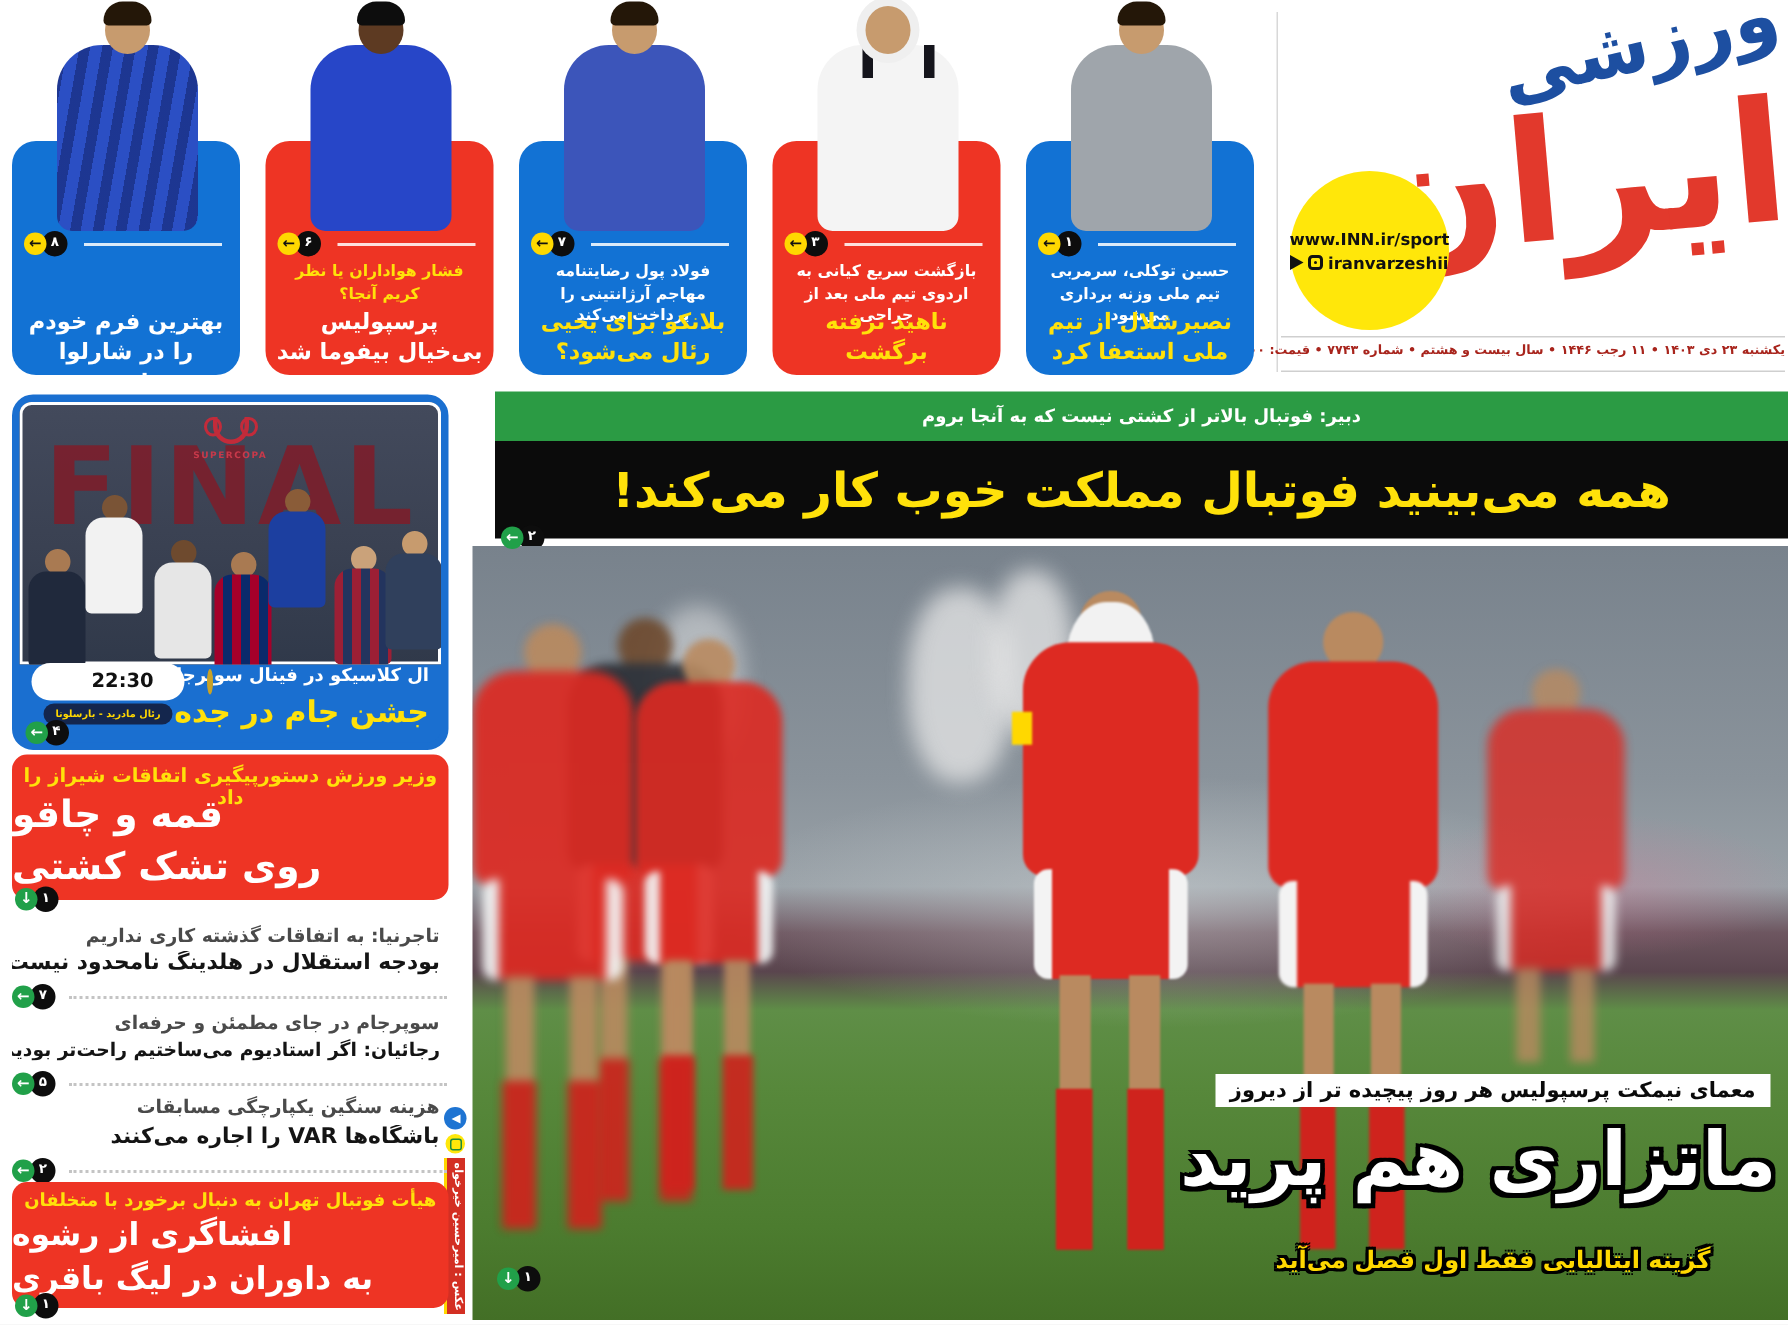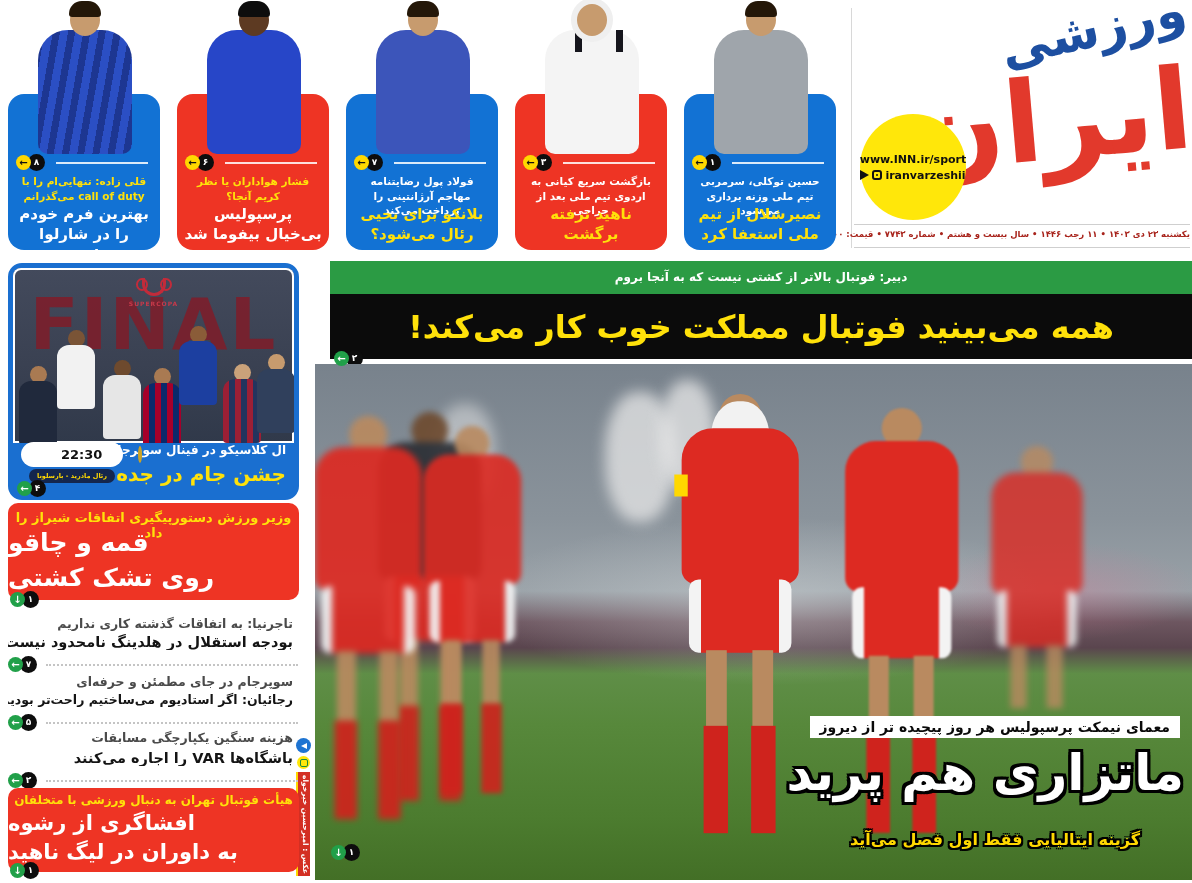--- a/index.html
+++ b/index.html
@@ -188,21 +188,20 @@
         <div class="f-headc"></div>
         <div class="f-torso"></div>
     </div>
     <div class="tdivider">
       <span class="tbadge">
         <span class="bc yel">←</span>
         <span class="bc blk">۸</span>
       </span>
       <span class="tline"></span>
     </div>
-    <div class="tkicker txt-y">قلی زاده: تنهایی‌ام را با call of duty می‌گذرانم</div>
     <div class="thead txt-w">بهترین فرم خودم را در شارلوا داشتم</div>
   </div>
 
   <div class="abs tcard red" style="left:177px">
     <div class="tphoto j-b2">
       <div class="f-hair"></div>
         <div class="f-headc"></div>
         <div class="f-torso"></div>
     </div>
     <div class="tdivider">
@@ -427,22 +426,22 @@
 
   <div class="abs lkick" style="top:730px;">هزینه سنگین یکپارچگی مسابقات</div>
   <div class="abs lhead" style="top:750px;">باشگاه‌ها VAR را اجاره می‌کنند</div>
   <div class="abs dotline" style="left:46px; top:780px; width:252px;"></div>
   <div class="abs badge" style="left:8px; top:772px;">
     <span class="bc grn">←</span>
     <span class="bc blk">۲</span>
   </div>
 
   <div class="abs rbox" style="top:788px; height:84px;">
-    <div class="rk" style="top:5px; font-size:12px;">هیأت فوتبال تهران به دنبال ورزشی با متخلفان</div>
+    <div class="rk" style="top:5px; font-size:12px;">هیأت فوتبال تهران به دنبال برخورد با متخلفان</div>
     <div class="rh" style="top:23px; font-size:21px;">افشاگری از رشوه</div>
-    <div class="rh" style="top:52px; font-size:21px;">به داوران در لیگ ناهید</div>
+    <div class="rh" style="top:52px; font-size:21px;">به داوران در لیگ باقری</div>
   </div>
   <div class="abs badge" style="left:10px; top:862px;">
     <span class="bc grn">↓</span>
     <span class="bc blk">۱</span>
   </div>
 
 </div>
 
 </body></html>

